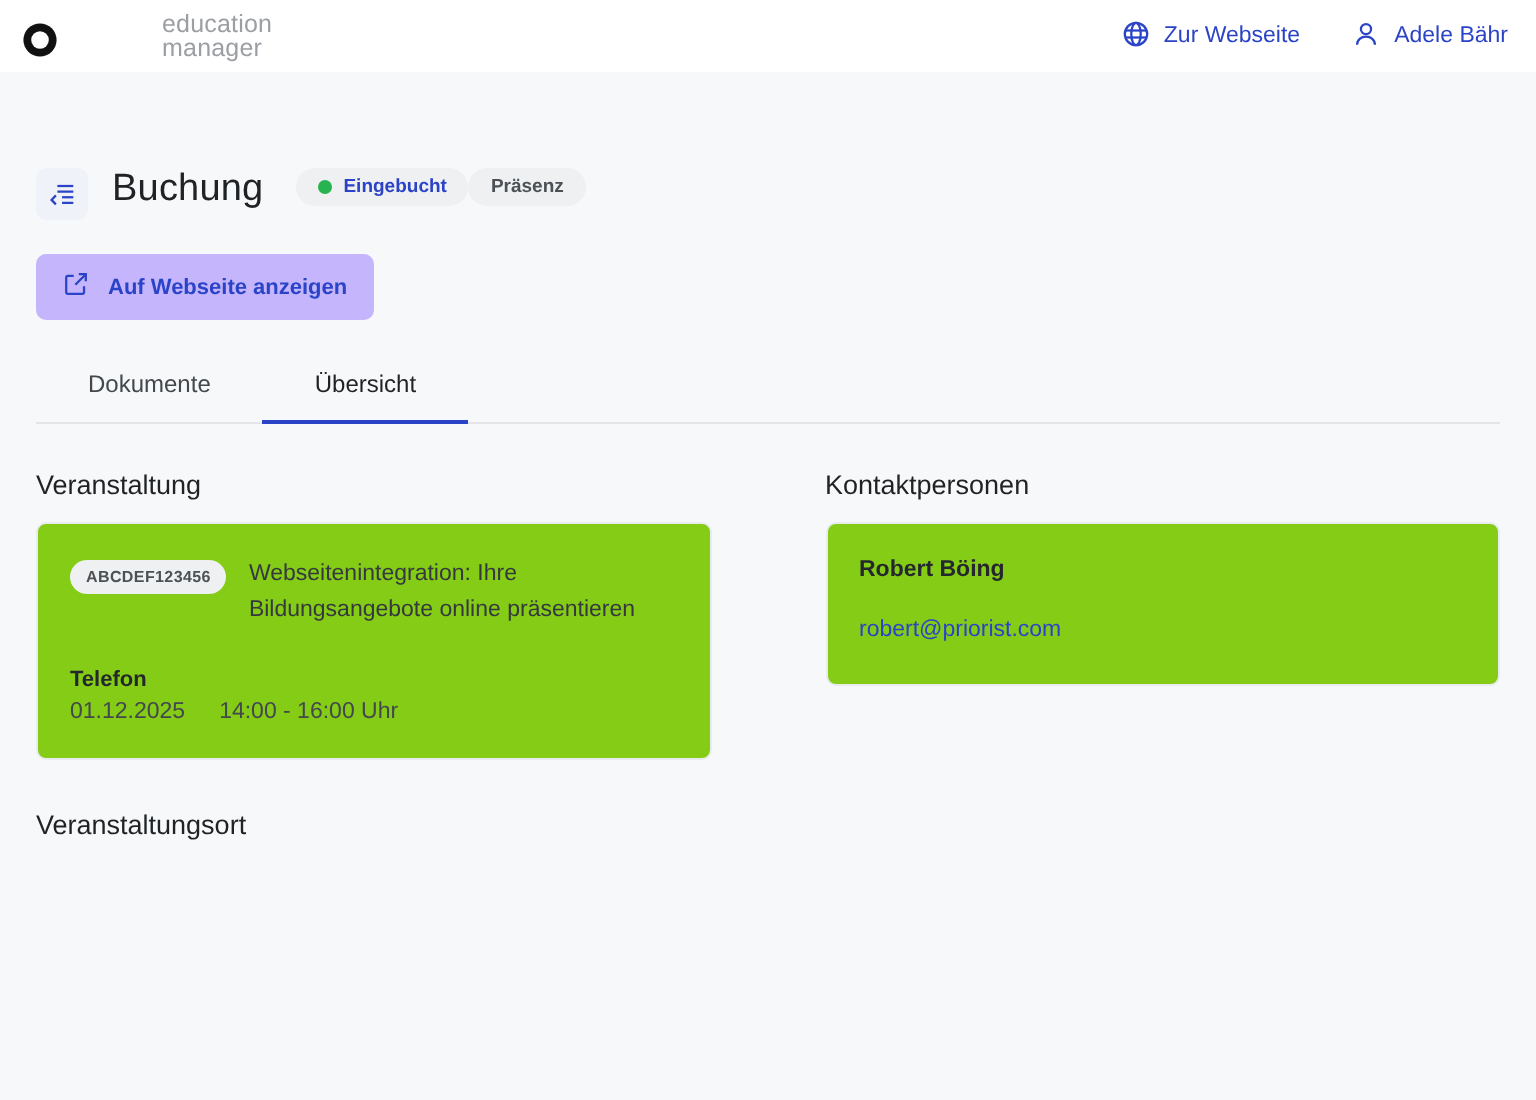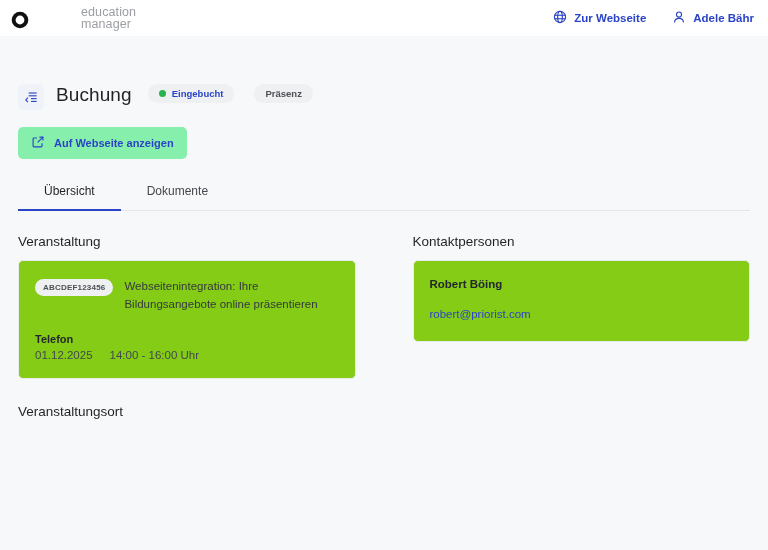--- a/index.html
+++ b/index.html
@@ -57,21 +57,21 @@
     align-items: center;
     gap: 26px;
   }
 
   .top-link {
     display: flex;
     align-items: center;
     gap: 7px;
     color: #2b44c7;
     font-size: 11.5px;
-    font-weight: 700;
+    font-weight: 400;
     cursor: pointer;
     text-decoration: none;
     white-space: nowrap;
   }
 
   
   .page {
     padding: 0 18px;
   }
 
@@ -93,21 +93,21 @@
     flex: none;
   }
 
   .page-title {
     font-size: 19px;
     font-weight: 400;
     color: #1f2326;
     letter-spacing: .1px;
   }
 
-  .chips { display: flex; align-items: center; gap: 20px; margin-left: 4px; }
+  .chips { display: flex; align-items: center; gap: 0; margin-left: 4px; }
 
   .chip {
     display: inline-flex;
     align-items: center;
     gap: 6px;
     background: #eef0f2;
     border-radius: 11px;
     padding: 4px 11px;
     font-size: 9.5px;
     font-weight: 700;
@@ -119,21 +119,21 @@
     width: 7px; height: 7px; border-radius: 50%;
     background: #27b350; flex: none;
   }
 
   .action-row { padding-top: 17px; }
 
   .btn-outline {
     display: inline-flex;
     align-items: center;
     gap: 9px;
-    background: #86efac;
+    background: #c4b5fd;
     border: none;
     border-radius: 5px;
     padding: 8px 13px;
     font-family: inherit;
     font-size: 11px;
     font-weight: 700;
     color: #2b44c7;
     cursor: pointer;
   }
 
@@ -322,22 +322,22 @@
           <path d="M12.6 9.3v3.3a1 1 0 0 1-1 1H3.4a1 1 0 0 1-1-1V4.4a1 1 0 0 1 1-1h3.3"></path>
           <polyline points="9.6,2.4 13.6,2.4 13.6,6.4"></polyline>
           <line x1="13.6" y1="2.4" x2="7.6" y2="8.4"></line>
         </svg>
       </span>
       <span>Auf Webseite anzeigen</span>
     </button>
   </div>
 
   <div class="tabs">
+    <button class="tab">Dokumente</button>
     <button class="tab active">Übersicht</button>
-    <button class="tab">Dokumente</button>
   </div>
 
   <div class="content">
 
     <div class="col">
 
       <div class="section">
         <div class="section-title">Veranstaltung</div>
         <div class="card">
           <div class="event-head">

